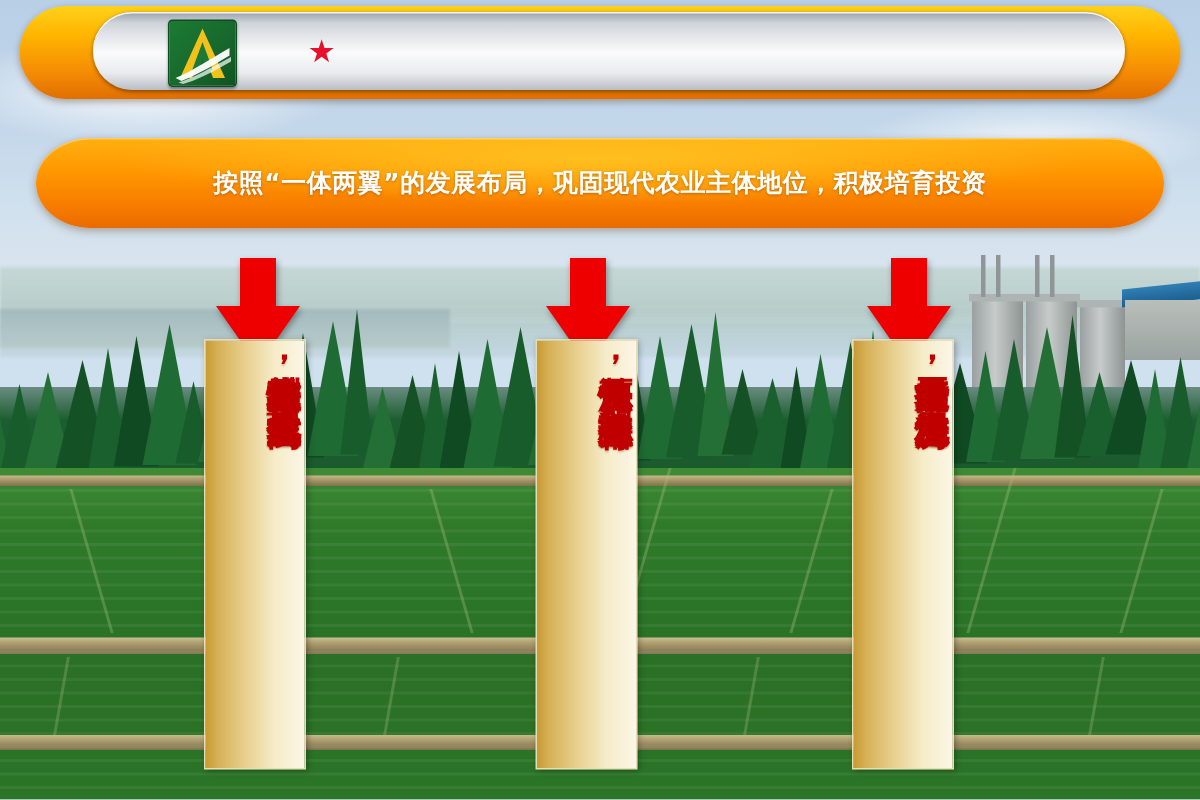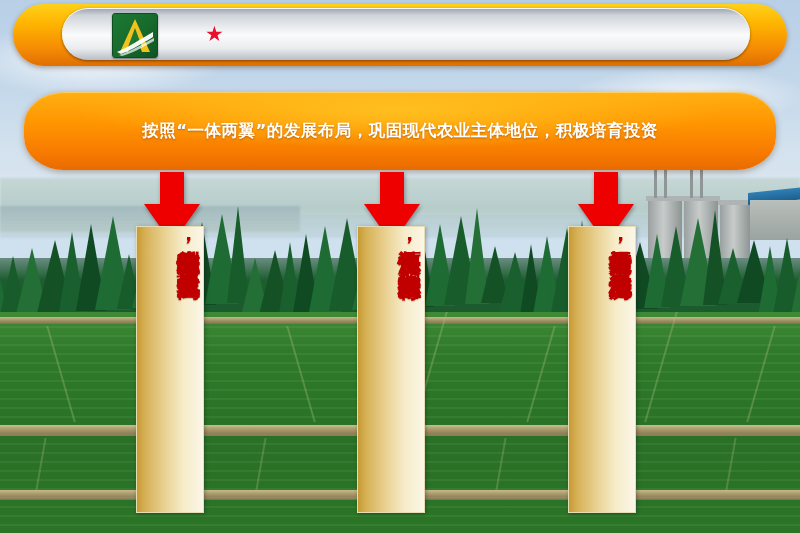--- a/index.html
+++ b/index.html
@@ -94,21 +94,21 @@
     font-family:"DejaVu Sans", sans-serif;
     font-size:23px;font-weight:bold;letter-spacing:1px;
     color:#c00000;
     text-shadow:1px 1px 0 rgba(255,255,255,.75);
     white-space:nowrap;
   }
   .star{color:#e8102a;font-size:21px;margin-right:2px;line-height:1;}
 
   
   .subtitle{
-    position:absolute;left:24px;top:92px;width:752px;height:78px;
+    position:absolute;left:24px;top:92px;width:752px;height:60px;
     border-radius:40px/33px;
     background:
       radial-gradient(ellipse 60% 70% at 50% 22%, #ffc01f 0%, rgba(255,192,31,0) 72%),
       linear-gradient(180deg,#ffb012 0%,#ff9500 40%,#f77a00 78%,#e96b00 100%);
     box-shadow:0 2px 6px rgba(80,40,0,.35), inset 0 1px 0 rgba(255,255,255,.35);
     display:flex;flex-direction:column;justify-content:center;
     padding:0 18px;box-sizing:border-box;
   }
   .subtitle div{
     font-family:"DejaVu Sans", sans-serif;

